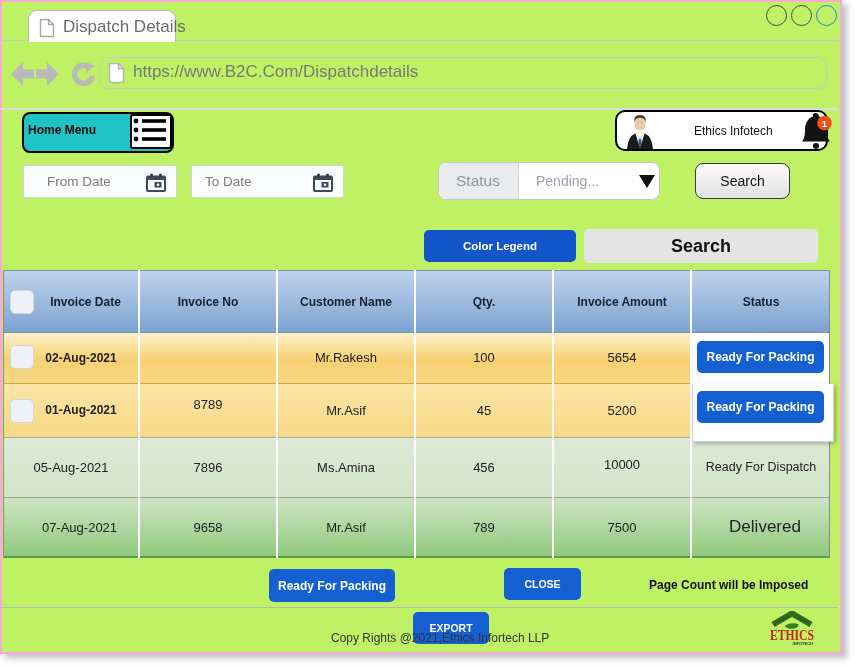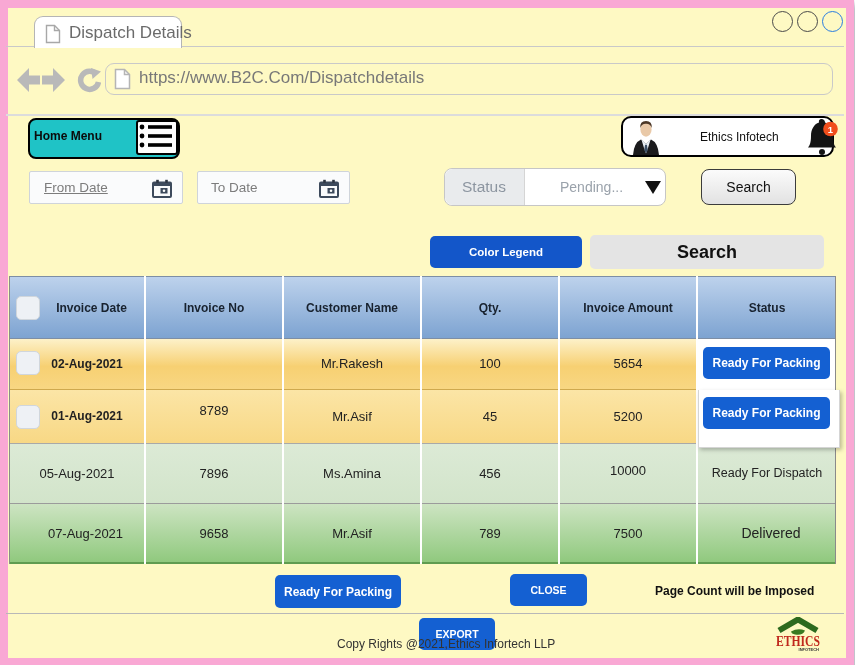--- a/index.html
+++ b/index.html
@@ -1,18 +1,18 @@
 <!DOCTYPE html>
 <html><head>
 <meta charset="utf-8">
 <style>
   html,body{margin:0;padding:0;}
   body{width:855px;height:665px;background:#fff;font-family:"Liberation Sans",sans-serif;position:relative;overflow:hidden;}
   .abs{position:absolute;}
-  .win{left:0;top:0;width:838px;height:650px;border:8px solid #f9a8d4;background:#fef9c3;box-shadow:5px 4px 6px rgba(110,110,130,.45);}
+  .win{left:0;top:0;width:838px;height:650px;border:2px solid #f9a8d4;background:#bef264;box-shadow:5px 4px 6px rgba(110,110,130,.45);}
   .flex{display:flex;align-items:center;}
   .ctr{display:flex;align-items:center;justify-content:center;}
   .btn-blue{background:#1460d2;border-radius:5px;color:#fff;font-weight:bold;}
 </style>
 </head>
 <body>
 <div class="abs win">
     <div class="abs" style="left:-2px;top:-2px;width:842px;height:654px;">
 
   <div class="abs" style="left:0;top:40px;width:838px;height:1px;background:#c9c9c9;"></div>
@@ -68,21 +68,21 @@
   </svg>
   <span class="abs" style="left:694px;top:124px;font-size:12px;color:#111;">Ethics Infotech</span>
   <svg class="abs" style="left:801px;top:112px;" width="32" height="39" viewBox="0 0 32 39">
     <circle cx="15" cy="34" r="3" fill="#141414"></circle>
     <path d="M14.5 1 C16.5 1 18 2.5 18 4.5 C23 6 26 11.5 26 18 C26 25 27.5 28 29 29.5 L1 29.5 C2.5 28 4 25 4 18 C4 11.5 7 6 12 4.5 C11.5 2.5 12.5 1 14.5 1 Z" fill="#141414"></path>
     <circle cx="23.5" cy="11" r="7.3" fill="#f14e1c"></circle>
     <text x="23.5" y="14.5" font-size="9.5" font-weight="bold" fill="#fff" text-anchor="middle">1</text>
   </svg>
 
   <div class="abs flex" style="left:23px;top:165px;width:152px;height:31px;border:1px solid #cfd4da;background:#fafbfc;border-radius:2px;">
-    <span style="margin-left:14px;font-size:13.5px;color:#7c7c7c;text-decoration:underline;">From Date</span>
+    <span style="margin-left:23px;font-size:13.5px;color:#7c7c7c;">From Date</span>
     <svg class="abs" style="right:10px;top:7px;" width="20" height="19" viewBox="0 0 20 19">
       <rect x="1" y="3.5" width="18" height="14.5" fill="none" stroke="#3d4a5c" stroke-width="2" rx="1"></rect>
       <rect x="2" y="4" width="16" height="3" fill="#3d4a5c"></rect>
       <rect x="4.2" y="0.8" width="2.6" height="3" fill="#2c3440"></rect>
       <rect x="13.2" y="0.8" width="2.6" height="3" fill="#2c3440"></rect>
       <rect x="8.5" y="9" width="7" height="5.5" fill="#3d4a5c"></rect>
       <circle cx="12" cy="11.7" r="1.3" fill="#fff"></circle>
     </svg>
   </div>
   <div class="abs flex" style="left:191px;top:165px;width:151px;height:31px;border:1px solid #cfd4da;background:#fafbfc;border-radius:2px;">
@@ -93,21 +93,21 @@
       <rect x="4.2" y="0.8" width="2.6" height="3" fill="#2c3440"></rect>
       <rect x="13.2" y="0.8" width="2.6" height="3" fill="#2c3440"></rect>
       <rect x="8.5" y="9" width="7" height="5.5" fill="#3d4a5c"></rect>
       <circle cx="12" cy="11.7" r="1.3" fill="#fff"></circle>
     </svg>
   </div>
   <div class="abs flex" style="left:438px;top:162px;width:220px;height:36px;border:1px solid #c6c6c6;background:#fff;border-radius:8px;">
     <div class="flex" style="width:80px;height:36px;background:#e9ebed;border-right:1px solid #d5d5d5;box-sizing:border-box;border-radius:8px 0 0 8px;">
           <span style="margin-left:17px;font-size:15.5px;color:#8c95a0;">Status</span>
         </div>
-    <span style="margin-left:35px;font-size:14px;color:#9aa2ab;">Pending...</span>
+    <span style="margin-left:17px;font-size:14px;color:#9aa2ab;">Pending...</span>
     <div class="abs" style="right:4px;top:12px;width:0;height:0;border-left:8.5px solid transparent;border-right:8.5px solid transparent;border-top:13px solid #101010;"></div>
   </div>
   <div class="abs ctr" style="left:695px;top:163px;width:93px;height:34px;border:1.5px solid #3c3c3c;border-radius:8px;background:linear-gradient(#fbfbfb,#e2e2e2);">
     <span style="font-size:14px;color:#111;">Search</span>
   </div>
 
   <div class="abs ctr btn-blue" style="left:424px;top:230px;width:152px;height:32px;background:#1356c9;font-size:11.5px;">Color Legend</div>
   <div class="abs ctr" style="left:584px;top:229px;width:234px;height:34px;background:#e4e4e4;border-radius:5px;font-size:18px;font-weight:bold;color:#111;">Search</div>
 
   <div class="abs" style="left:3px;top:270px;width:827px;height:288px;">
@@ -160,21 +160,21 @@
     <div class="abs ctr" style="left:275px;top:168px;width:136px;height:60px;font-size:13px;color:#222;padding-bottom:2px;box-sizing:border-box;">Ms.Amina</div>
     <div class="abs ctr" style="left:413px;top:168px;width:136px;height:60px;font-size:13px;color:#222;padding-bottom:2px;box-sizing:border-box;">456</div>
     <div class="abs ctr" style="left:551px;top:168px;width:136px;height:60px;font-size:13px;color:#222;padding-bottom:8px;box-sizing:border-box;">10000</div>
     <div class="abs ctr" style="left:689px;top:168px;width:138px;height:60px;font-size:12.5px;color:#222;padding-bottom:2px;box-sizing:border-box;">Ready For Dispatch</div>
 
     <div class="abs ctr" style="left:0;top:228px;width:136px;height:60px;font-size:13px;color:#222;padding-bottom:2px;box-sizing:border-box;padding-left:17px;">07-Aug-2021</div>
     <div class="abs ctr" style="left:137px;top:228px;width:136px;height:60px;font-size:13px;color:#222;padding-bottom:2px;box-sizing:border-box;">9658</div>
     <div class="abs ctr" style="left:275px;top:228px;width:136px;height:60px;font-size:13px;color:#222;padding-bottom:2px;box-sizing:border-box;">Mr.Asif</div>
     <div class="abs ctr" style="left:413px;top:228px;width:136px;height:60px;font-size:13px;color:#222;padding-bottom:2px;box-sizing:border-box;">789</div>
     <div class="abs ctr" style="left:551px;top:228px;width:136px;height:60px;font-size:13px;color:#222;padding-bottom:2px;box-sizing:border-box;">7500</div>
-    <div class="abs ctr" style="left:689px;top:228px;width:146px;height:60px;font-size:14px;color:#222;padding-bottom:2px;box-sizing:border-box;">Delivered</div>
+    <div class="abs ctr" style="left:689px;top:228px;width:146px;height:60px;font-size:17px;color:#222;padding-bottom:2px;box-sizing:border-box;">Delivered</div>
   </div>
 
   <div class="abs ctr btn-blue" style="left:269px;top:569px;width:126px;height:33px;font-size:12px;">Ready For Packing</div>
   <div class="abs ctr btn-blue" style="left:413px;top:568px;width:76px;height:32px;font-size:10.5px;margin-top:44px;">EXPORT</div>
   <div class="abs ctr btn-blue" style="left:504px;top:568px;width:77px;height:32px;font-size:10.5px;">CLOSE</div>
   <span class="abs" style="left:649px;top:578px;font-size:12px;font-weight:bold;color:#111;">Page Count will be Imposed</span>
 
   <div class="abs" style="left:0;top:607px;width:838px;height:1px;background:#b8b8b8;"></div>
   <span class="abs" style="left:331px;top:631px;font-size:12px;color:#333;">Copy Rights @2021,Ethics Infortech LLP</span>
   <svg class="abs" style="left:766px;top:611px;" width="52" height="37" viewBox="0 0 52 37">

